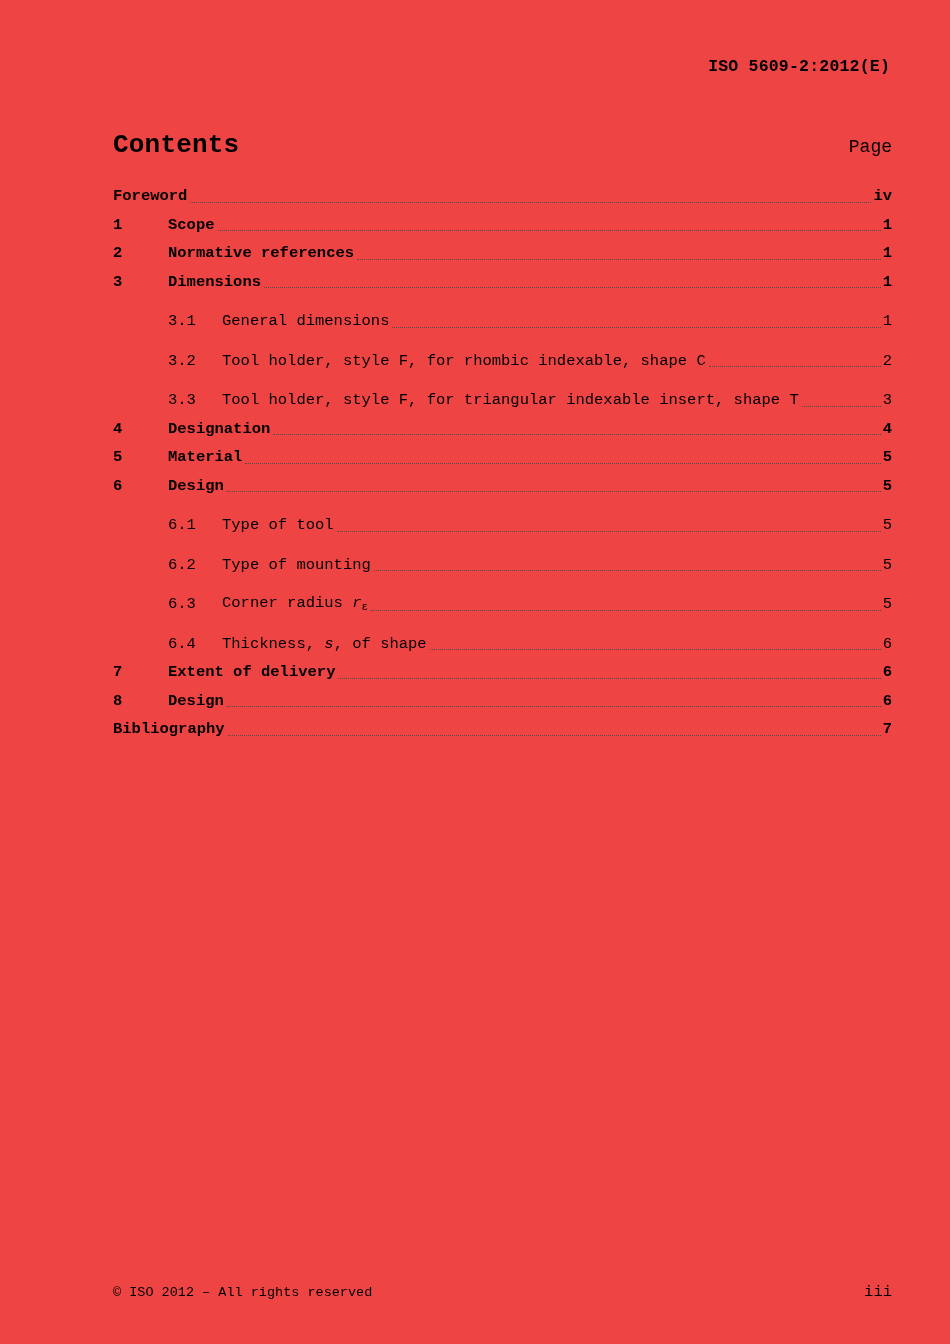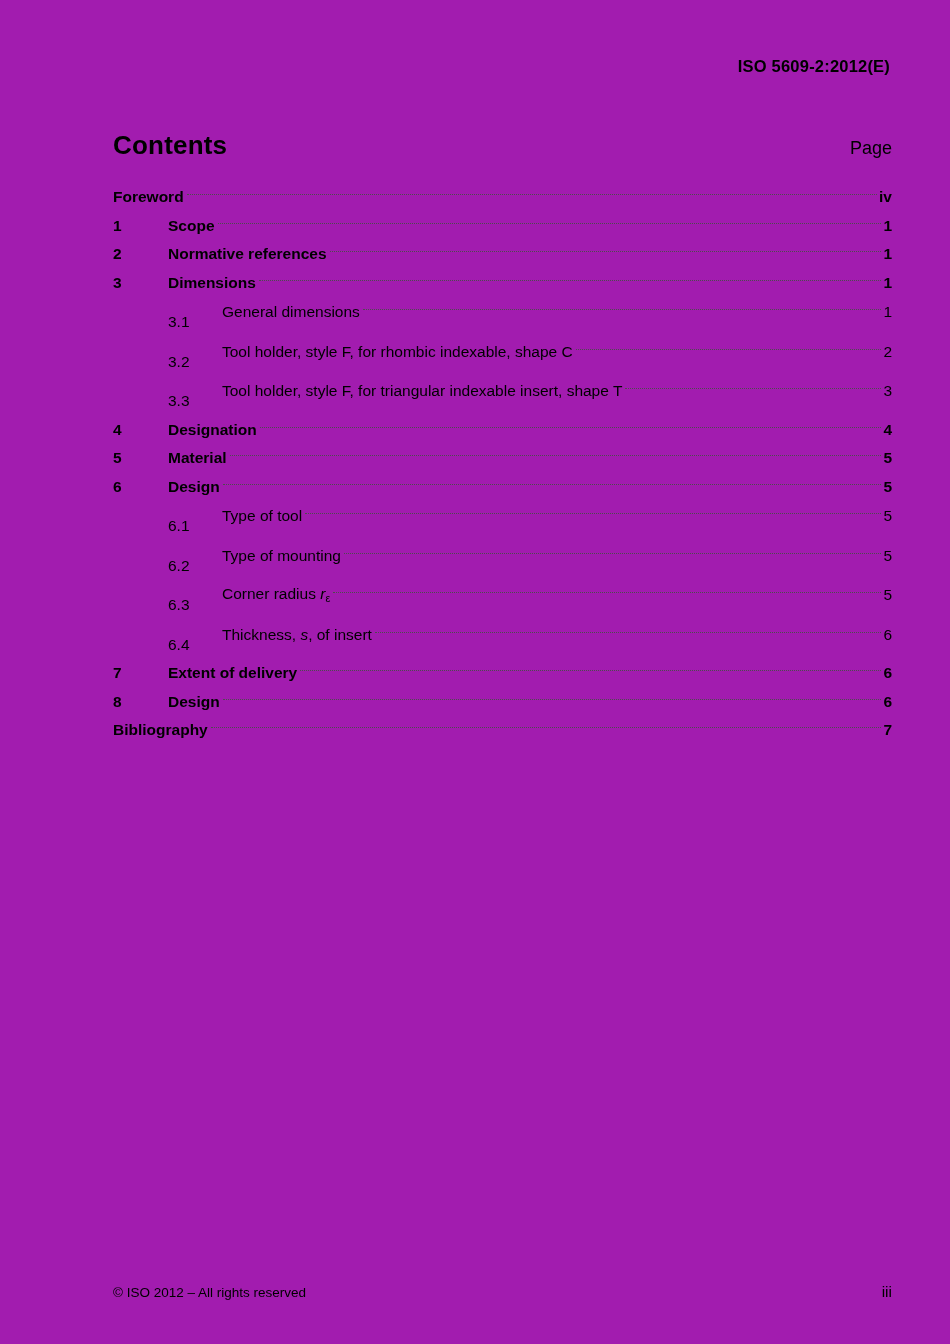--- a/index.html
+++ b/index.html
@@ -1,23 +1,23 @@
 <!DOCTYPE html>
 <html><head>
 <meta charset="utf-8">
 <style>
   html, body { margin: 0; padding: 0; background: #e8e8e8; }
   .page {
     position: relative;
     width: 950px;
     height: 1344px;
     margin: 0 auto;
-    background: #a21caf;
+    background: #ef4444;
     color: #000000;
-    font-family: Liberation Sans, sans-serif;
+    font-family: Liberation Mono, monospace;
     overflow: hidden;
   }
   .doc-header {
     position: absolute;
     top: 57px;
     left: 113px;
     right: 60px;
     text-align: right;
     font-weight: bold;
     font-size: 16.5px;
@@ -45,21 +45,21 @@
   }
   .toc {
     position: absolute;
     top: 187px;
     left: 113px;
     right: 58px;
     font-size: 15.5px;
   }
   .toc-row {
     display: flex;
-    align-items: center;
+    align-items: flex-end;
     line-height: 19.5px;
   }
   .toc-row.l0, .toc-row.l1 { font-weight: bold; margin-top: 9px; }
   .toc-row:first-child { margin-top: 0; }
   .toc-row.l2 { font-weight: normal; margin-top: 0; }
   .toc-row .num { flex: 0 0 55px; }
   .toc-row.l2 { padding-left: 55px; }
   .toc-row.l2 .num { flex: 0 0 54px; margin-top: 20px; }
   .toc-row .label { white-space: nowrap; }
   .toc-row .leader {
@@ -176,21 +176,21 @@
         <span class="pg">5</span>
       </div>
       <div class="toc-row l2">
         <span class="num">6.3</span>
         <span class="label"><span>Corner radius </span><span class="italic">r</span><span class="sub">ε</span></span>
         <span class="leader"></span>
         <span class="pg">5</span>
       </div>
       <div class="toc-row l2">
         <span class="num">6.4</span>
-        <span class="label"><span>Thickness, </span><span class="italic">s</span><span>, of insert</span></span>
+        <span class="label"><span>Thickness, </span><span class="italic">s</span><span>, of shape</span></span>
         <span class="leader"></span>
         <span class="pg">6</span>
       </div>
       <div class="toc-row l1">
         <span class="num">7</span>
         <span class="label">Extent of delivery</span>
         <span class="leader"></span>
         <span class="pg">6</span>
       </div>
       <div class="toc-row l1">

